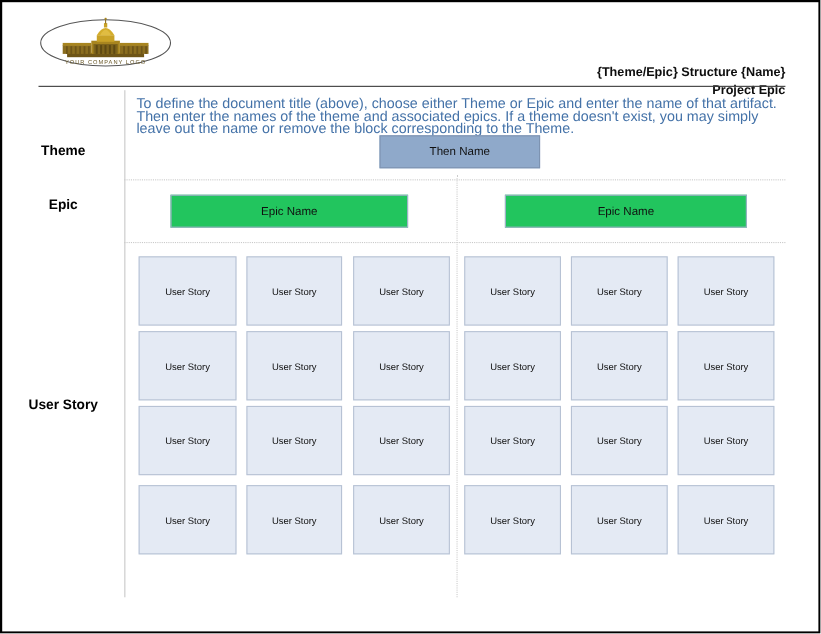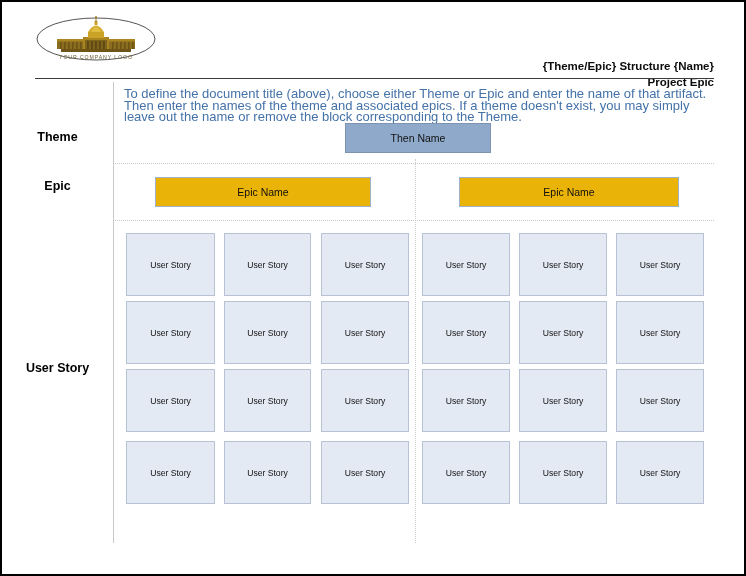--- a/index.html
+++ b/index.html
@@ -116,21 +116,21 @@
     border: 1px solid #7d93b1;
     box-sizing: border-box;
     display: flex;
     align-items: center;
     justify-content: center;
     font-size: 10.5px;
     color: #101010;
   }
   .epic-box {
     position: absolute;
-    background: #eab308;
+    background: #22c55e;
     border: 1px solid #9fb0c9;
     box-sizing: border-box;
     display: flex;
     align-items: center;
     justify-content: center;
     font-size: 10.5px;
     color: #101010;
   }
   .story-box {
     position: absolute;

